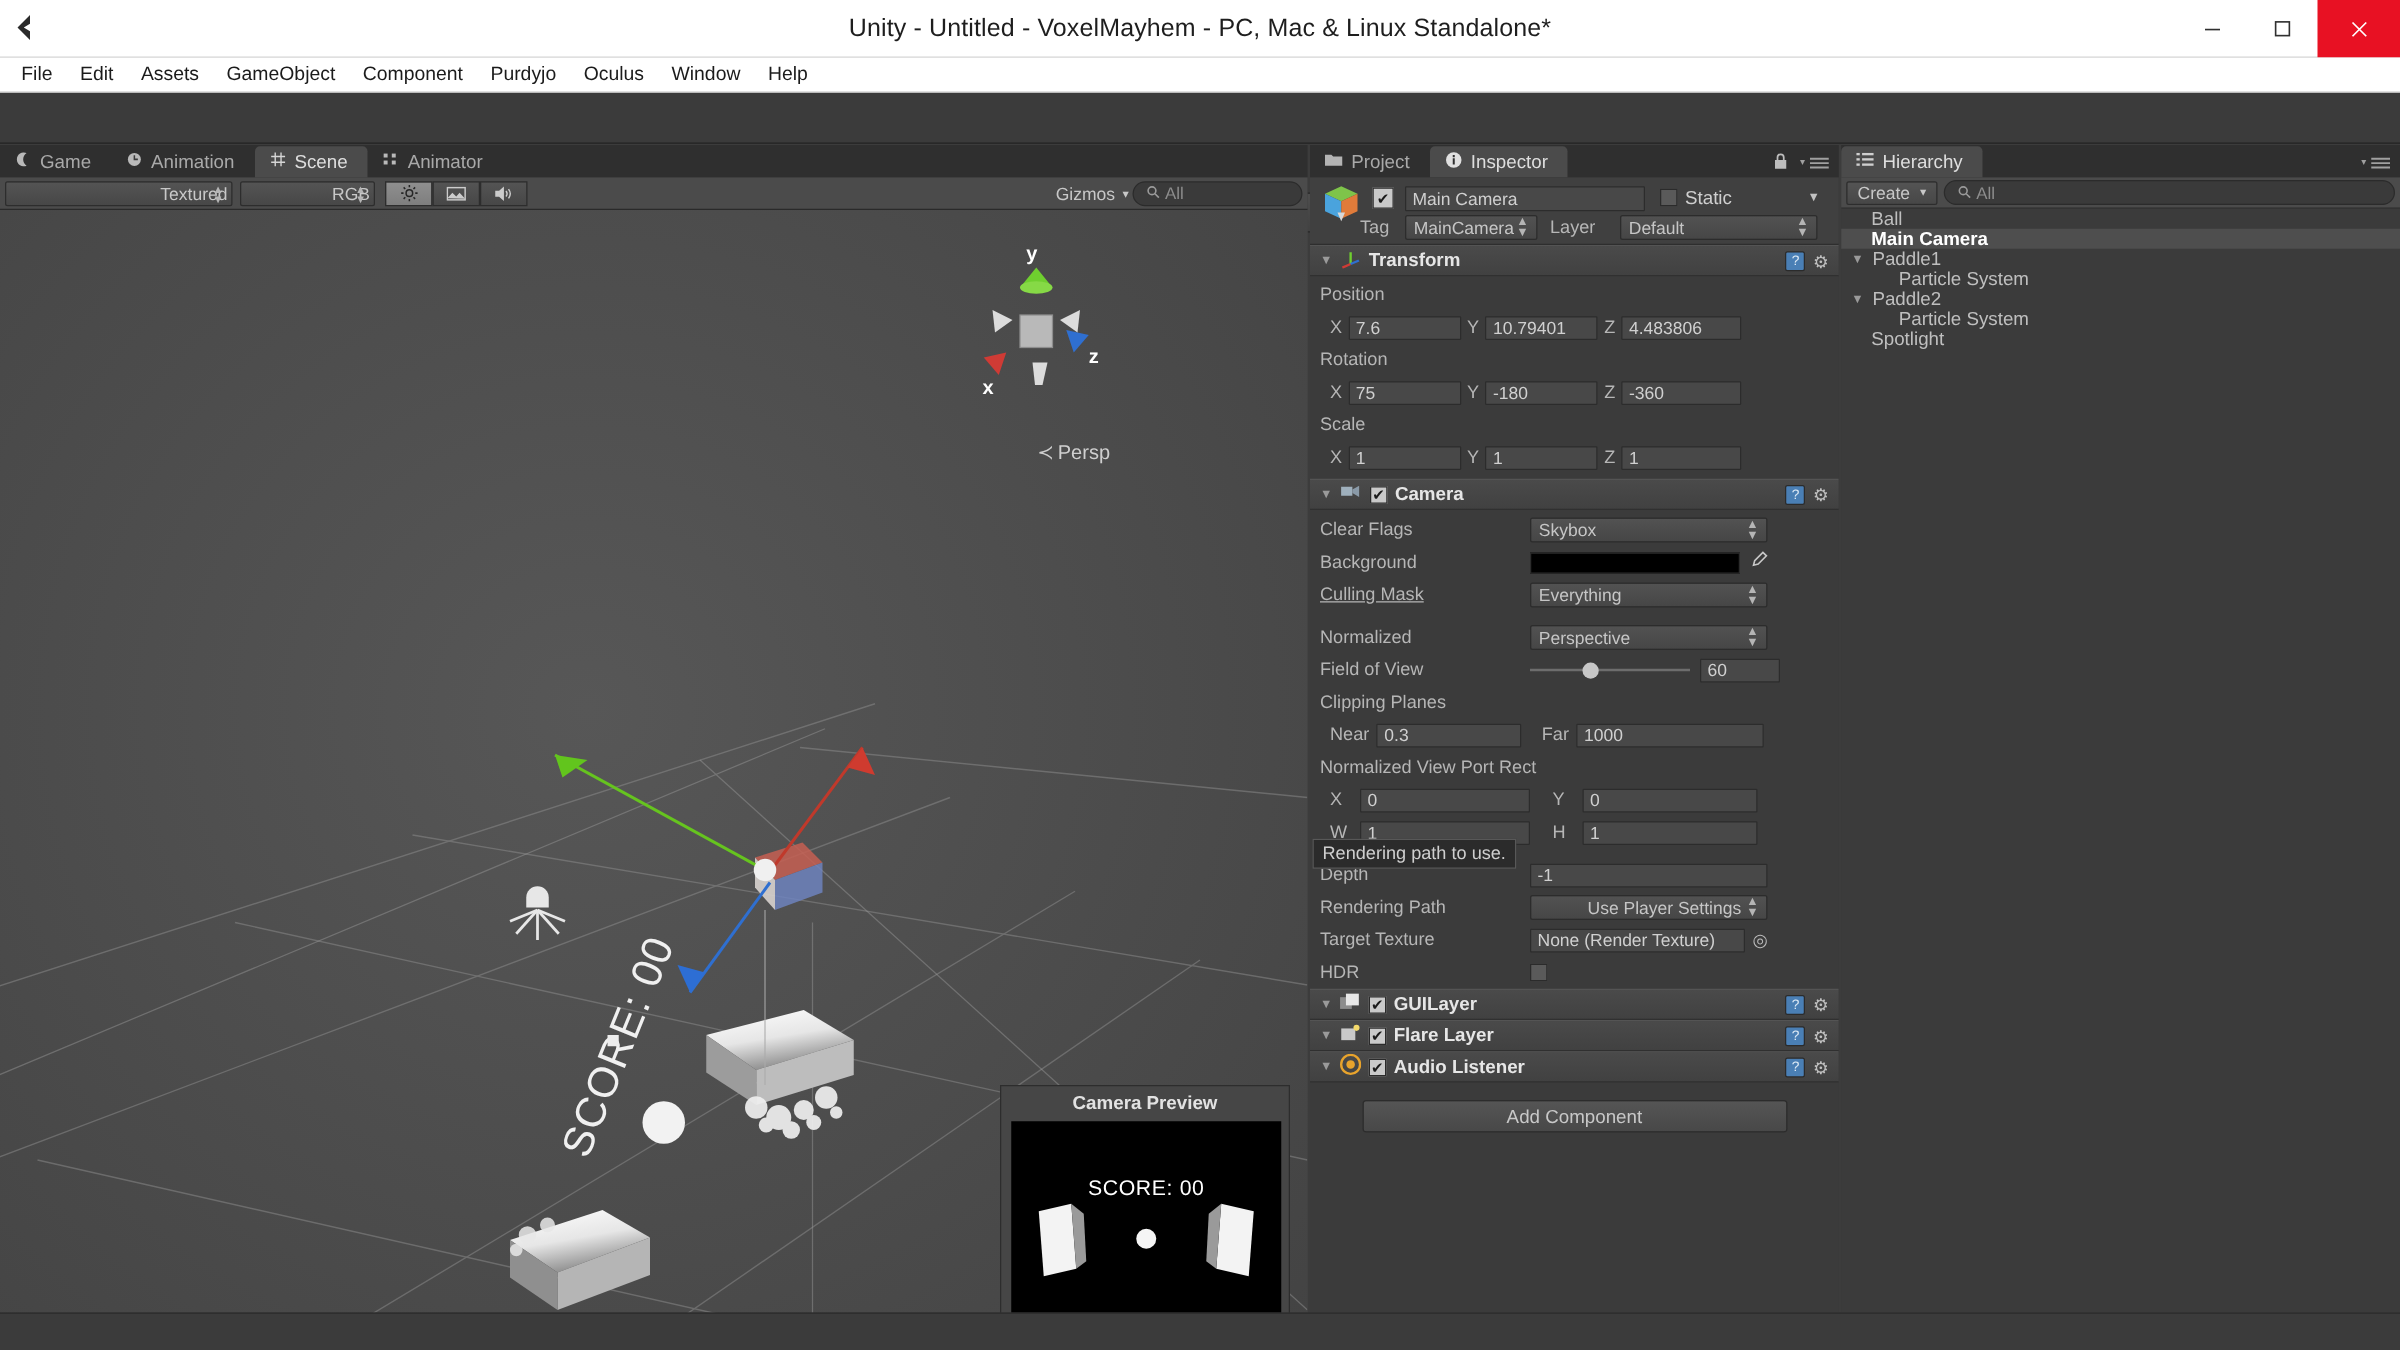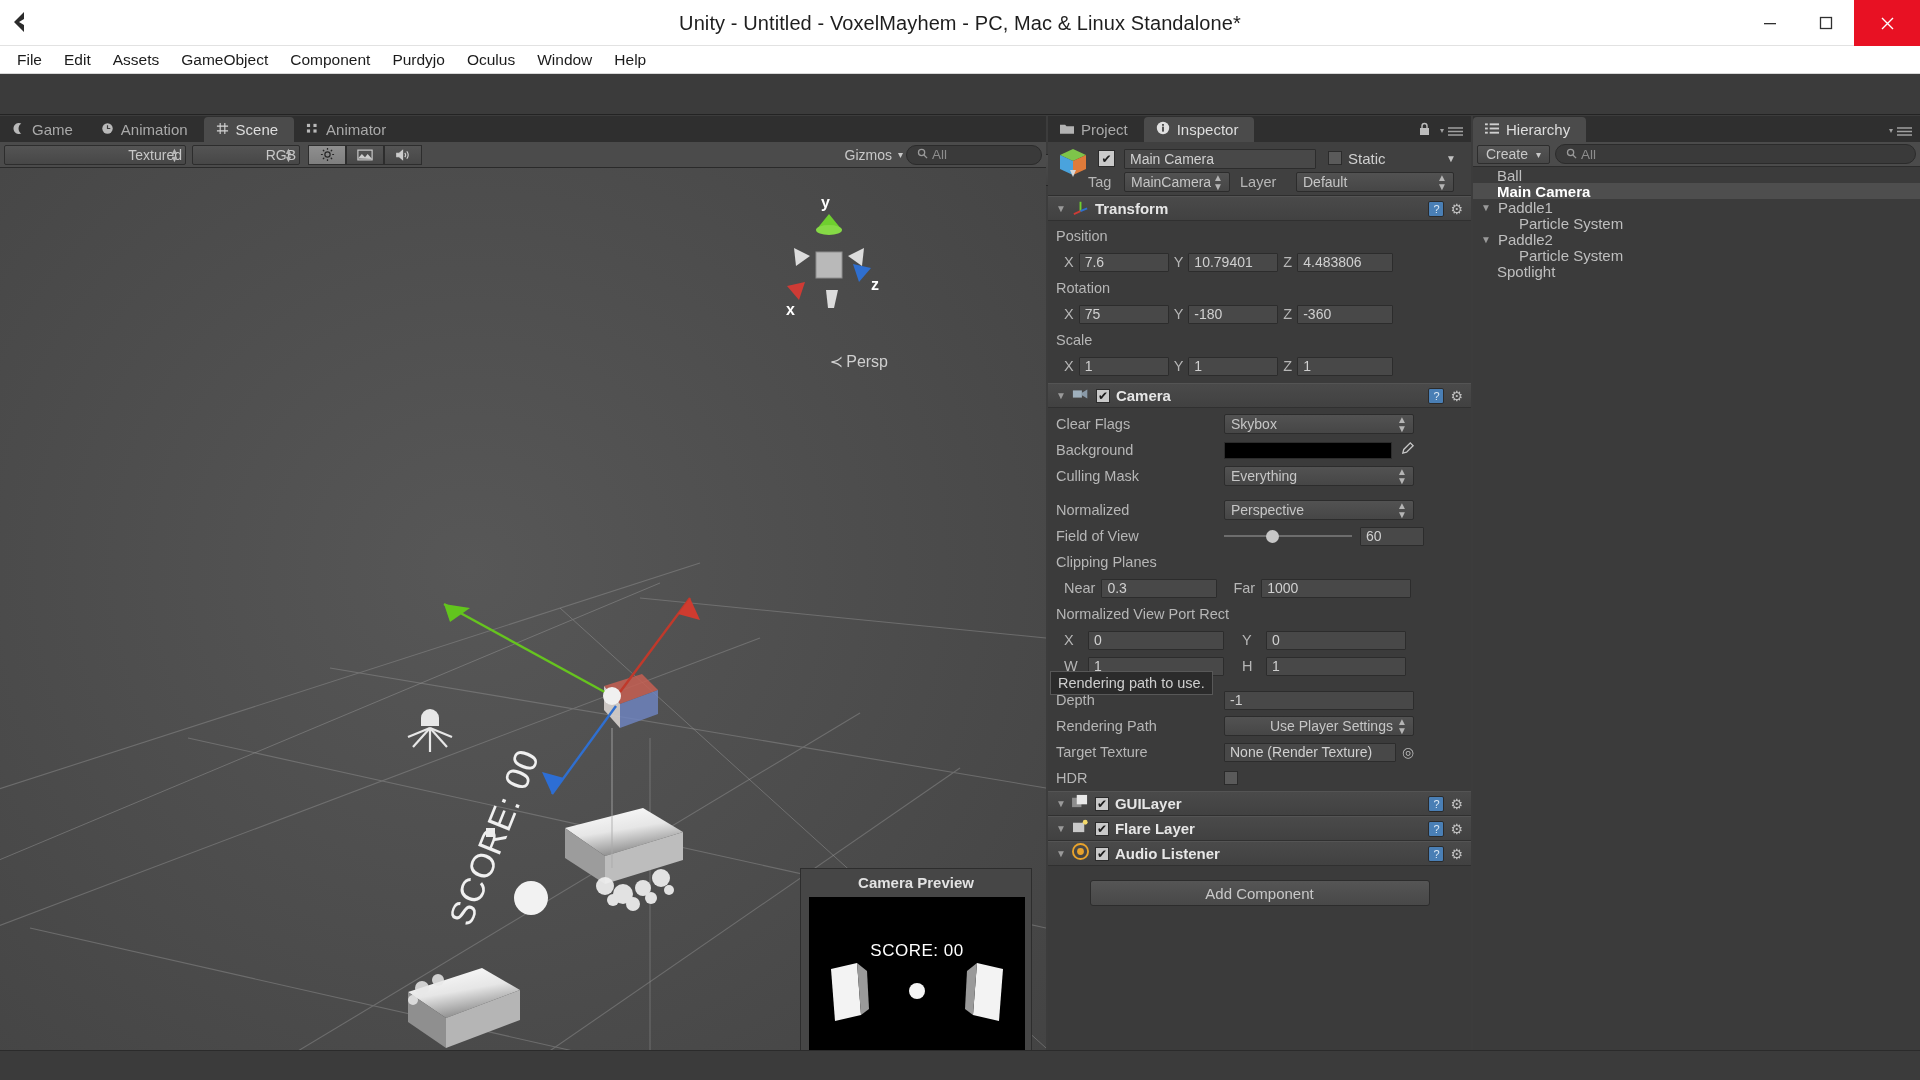--- a/index.html
+++ b/index.html
@@ -689,21 +689,21 @@
         <div class="row" style="padding-left:8px;">
           <span class="lbl" style="width:168px;">Background</span>
           <span style="width:168px; height:17px; background:#000; border:1px solid #2c2c2c;"></span>
           <span style="margin-left:8px;">
             <svg width="15" height="15" viewBox="0 0 16 16" stroke="#c7c7c7" stroke-width="1.4" fill="none">
                 <path d="M11 2l3 3-7 7-4 1 1-4z"></path>
               </svg>
           </span>
         </div>
         <div class="row" style="padding-left:8px;">
-          <span class="lbl" style="width:168px;">Culling Mask</span>
+          <span class="lbl" style="width:168px;text-decoration:underline;">Culling Mask</span>
           <span class="dd" style="width:190px;">
             <span>Everything</span>
             <span class="arrows">▲<br>▼</span>
           </span>
         </div>
         <div style="height:8px;"></div>
         <div class="row" style="padding-left:8px;">
           <span class="lbl" style="width:168px;">Normalized</span>
           <span class="dd" style="width:190px;">
             <span>Perspective</span>

